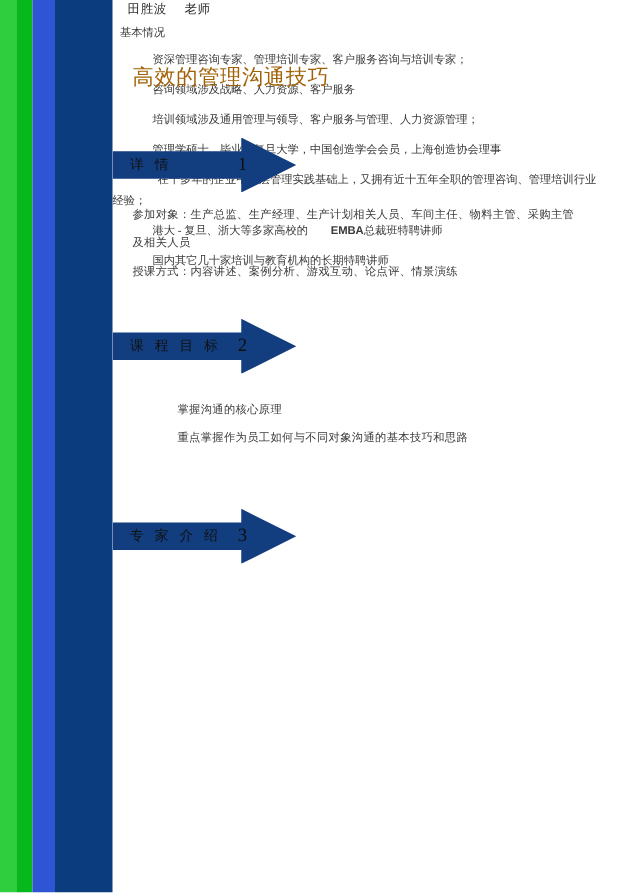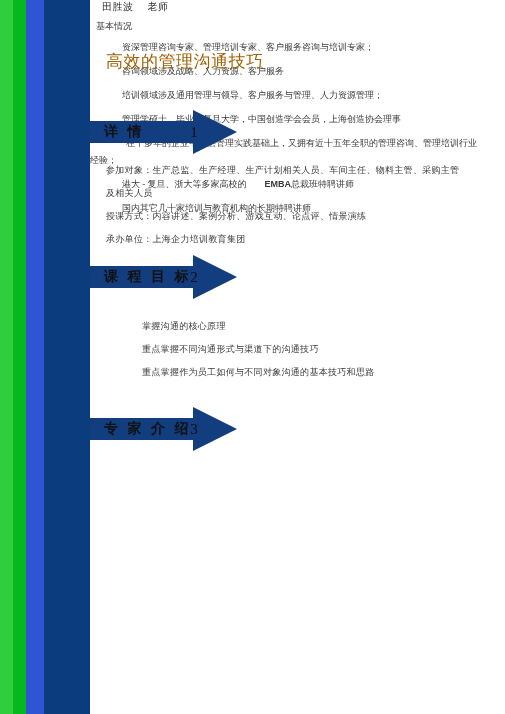--- a/index.html
+++ b/index.html
@@ -58,26 +58,25 @@
     width: 147px; height: 44px;
     background: #123e7f;
     -webkit-clip-path: polygon(0 11px, 103px 11px, 103px 0, 147px 22px, 103px 44px, 103px 33px, 0 33px);
     clip-path: polygon(0 11px, 103px 11px, 103px 0, 147px 22px, 103px 44px, 103px 33px, 0 33px);
   }
   .banner .banner-label {
     position: absolute;
     left: 14px;
     top: 13px;
     width: 76px;
-    font-size: 14px;
+    font-size: 11px;
     color: #111111;
     letter-spacing: 3px;
     line-height: 18px;
     white-space: nowrap;
-    font-weight: bold;
   }
   .banner .banner-number {
     position: absolute;
     left: 94px;
     top: 11px;
     width: 20px;
     text-align: center;
     font-size: 15px;
     color: #0e0e0e;
     line-height: 22px;
@@ -92,21 +91,21 @@
     position: absolute;
     font-size: 9px;
     line-height: 19px;
     color: #3a3a3a;
     letter-spacing: 0.3px;
   }
   .block-detail   { left: 16px; top: 162px; width: 392px; }
   .block-goals    { left: 52px; top: 318px; width: 360px; }
   .block-expert   { left: 16px; top: 463px; width: 392px; }
 
-  .para p { margin: 0 0 4px 0; font-family: Liberation Mono, monospace; }
+  .para p { margin: 0 0 4px 0; }
 
   .expert-name {
     font-size: 10px;
     color: #2f2f2f;
     margin: 0 0 6px 0;
     letter-spacing: 0.5px;
     padding-left: 12px;
   }
   .expert-name .name-gap { display: inline-block; width: 14px; }
   .expert-sub {
@@ -147,32 +146,30 @@
   <div class="banner" id="banner-1">
     <div class="arrow-shape"></div>
     <div class="banner-label">详 情</div>
     <div class="banner-number">1</div>
   </div>
 
   <div class="para block-detail">
     <p>参加对象：生产总监、生产经理、生产计划相关人员、车间主任、物料主管、采购主管</p>
     <p>及相关人员</p>
     <p>授课方式：内容讲述、案例分析、游戏互动、论点评、情景演练</p>
-    <p>承办单位：上海企力培训教育集团</p>
   </div>
 
   <div class="banner" id="banner-2">
     <div class="arrow-shape"></div>
     <div class="banner-label">课 程 目 标</div>
     <div class="banner-number">2</div>
   </div>
 
   <div class="para block-goals">
     <p>掌握沟通的核心原理</p>
-    <p>重点掌握不同沟通形式与渠道下的沟通技巧</p>
     <p>重点掌握作为员工如何与不同对象沟通的基本技巧和思路</p>
   </div>
 
   <div class="banner" id="banner-3">
     <div class="arrow-shape"></div>
     <div class="banner-label">专 家 介 绍</div>
     <div class="banner-number">3</div>
   </div>
 
   <div class="block-expert">

